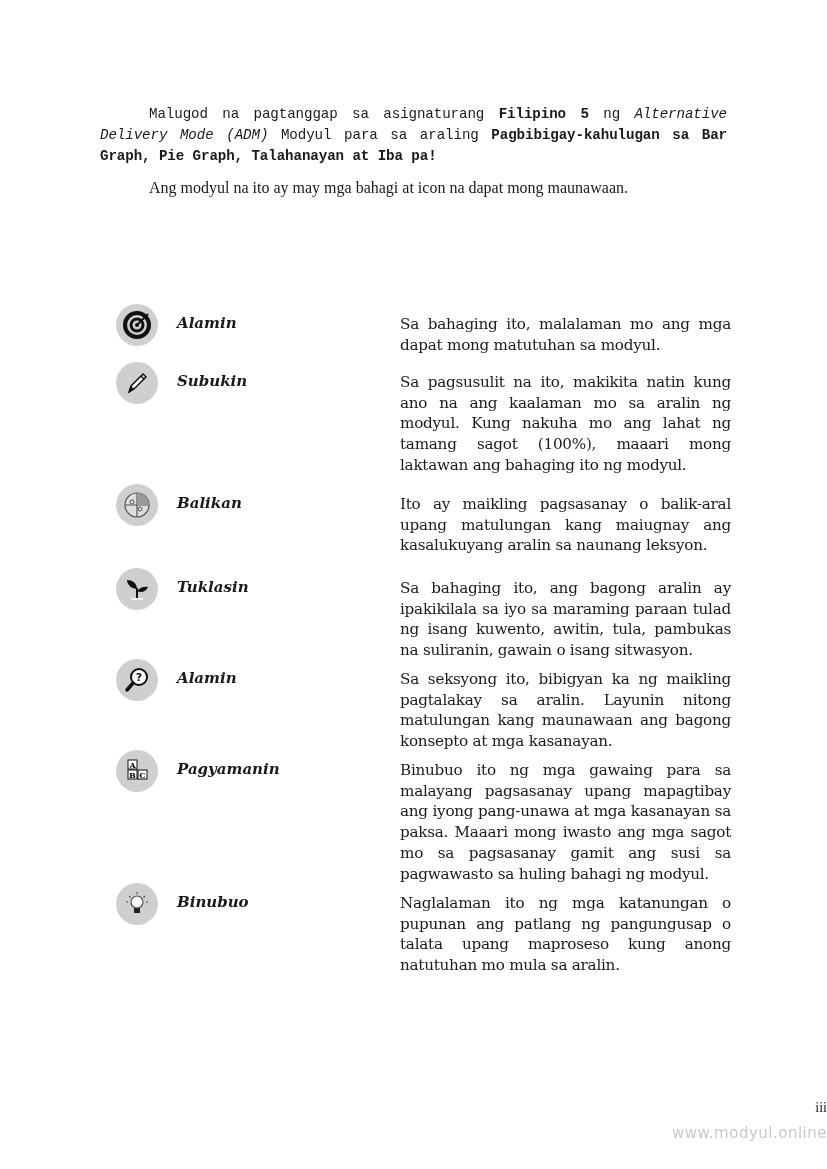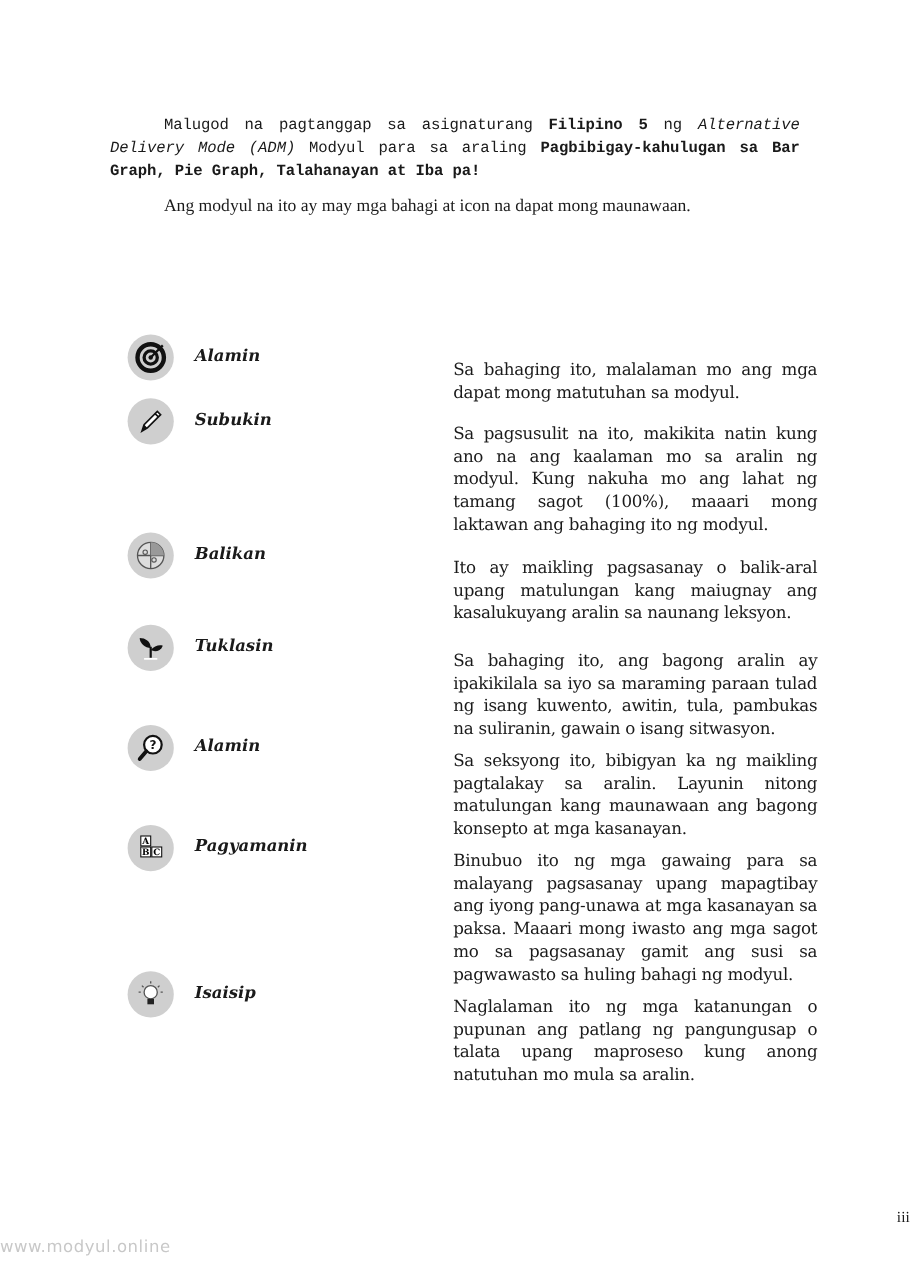--- a/index.html
+++ b/index.html
@@ -14,24 +14,24 @@
   .para { font-family: "Liberation Serif", serif; font-size: 16px; line-height: 21px; text-indent: 49px;
           text-align: justify; margin: 0 0 10px 0; }
   .rows { position: absolute; left: 100px; top: 300px; width: 627px; }
   .row { position: absolute; left: 0; width: 627px; }
   .icon { position: absolute; left: 16px; width: 42px; height: 42px; border-radius: 50%;
           background: #cfcfcf; display: flex; align-items: center; justify-content: center; }
   .icon svg { width: 30px; height: 30px; }
   .label { position: absolute; left: 77px; font-weight: bold; font-style: italic; font-size: 15px;
            font-family: "DejaVu Serif", serif; }
   .desc { position: absolute; left: 296px; width: 331px; font-size: 15.2px; line-height: 20.7px;
-          text-align: justify; margin: 16px; font-family: "DejaVu Serif", serif; letter-spacing: -0.25px; }
+          text-align: justify; margin: 4px; font-family: "DejaVu Serif", serif; letter-spacing: -0.25px; }
   .pagenum { position: absolute; top: 1100px; left: 0; width: 827px; text-align: right;
              font-family: Liberation Serif, serif; font-size: 14px; }
-  .watermark { position: absolute; top: 1124px; left: 0; width: 827px; text-align: left;
+  .watermark { position: absolute; top: 1124px; left: 0; width: 827px; text-align: right;
                font-family: "DejaVu Sans", sans-serif; font-size: 15px; color: #c8c8c8; letter-spacing: 0.5px; }
 </style>
 </head>
 <body>
 
 <div class="page">
   <p class="intro"><span>Malugod na pagtanggap sa asignaturang </span><b>Filipino 5</b><span> ng </span><i>Alternative Delivery Mode (ADM)</i><span> Modyul para sa araling </span><b>Pagbibigay-kahulugan sa Bar Graph, Pie Graph, Talahanayan at Iba pa!</b></p>
   <p class="para">Ang modyul na ito ay may mga bahagi at icon na dapat mong maunawaan.</p>
 </div>
 
@@ -117,19 +117,19 @@
   </div>
 
   <div class="row" style="top:583px">
     <div class="icon" style="top:0">
       <svg viewBox="0 0 30 30">
           <circle cx="15" cy="13" r="6" fill="#fff" stroke="#555" stroke-width="1.2"></circle>
           <rect x="12" y="19" width="6" height="5" fill="#222"></rect>
           <path d="M15 3 L15 5 M7 7 L8.5 8.5 M23 7 L21.5 8.5 M4 13 L6 13 M24 13 L26 13" stroke="#555" stroke-width="1.2"></path>
         </svg>
     </div>
-    <span class="label" style="top:10px">Isaisip</span>
+    <span class="label" style="top:10px">Binubuo</span>
     <p class="desc" style="top:6px">Naglalaman ito ng mga katanungan o pupunan ang patlang ng pangungusap o talata upang maproseso kung anong natutuhan mo mula sa aralin.</p>
   </div>
 </div>
 
 <div class="pagenum">iii</div>
 <div class="watermark">www.modyul.online</div>
 
 </body></html>

